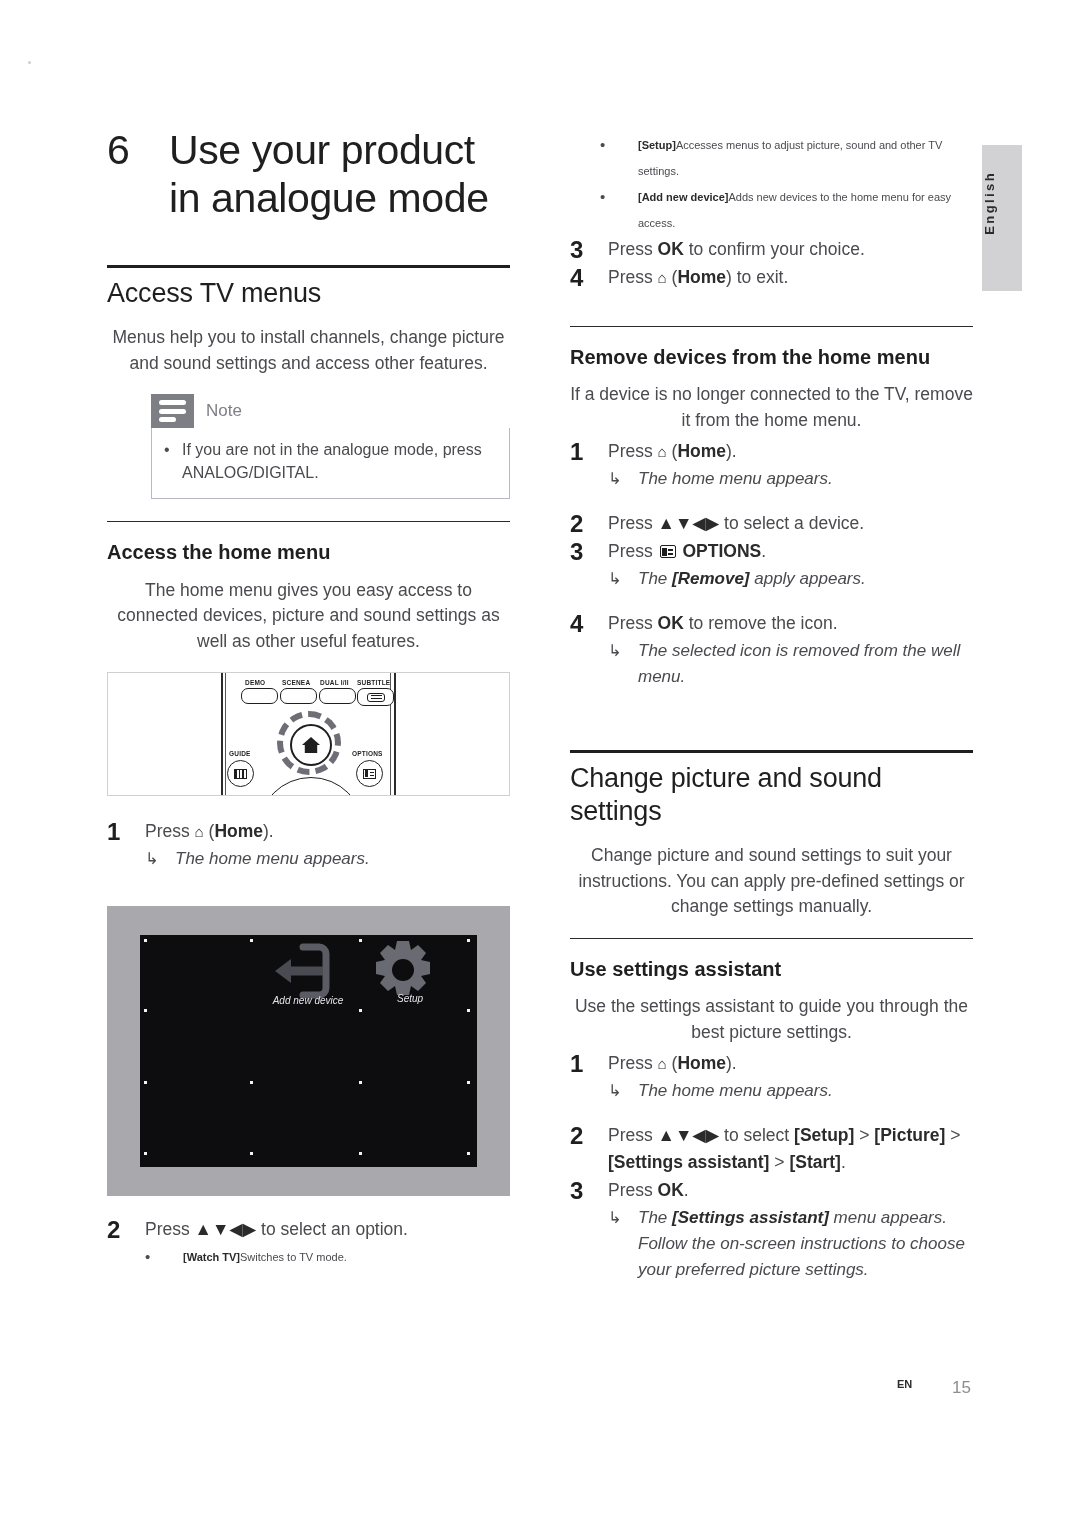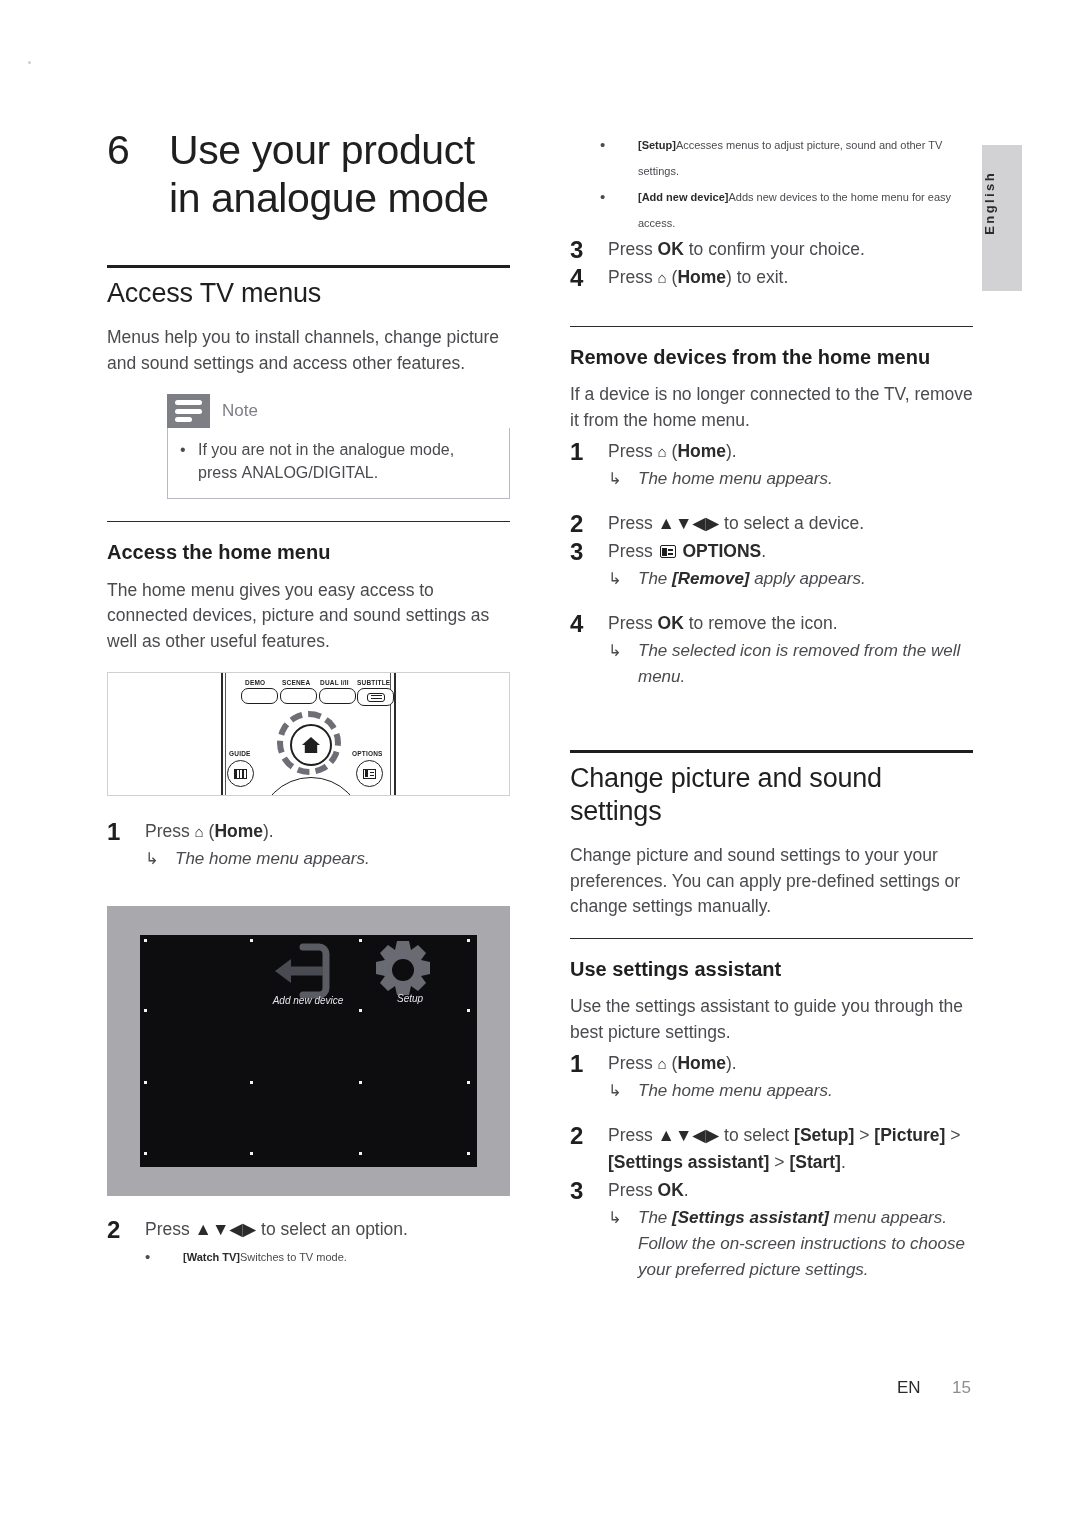--- a/index.html
+++ b/index.html
@@ -51,24 +51,25 @@
     letter-spacing:-0.2px;margin:0 0 16px 0;
   }
   .h2{
     font-size:20px;font-weight:bold;color:#1f1f1f;line-height:1.22;
     margin:18px 0 13px 0;
   }
 
   p.body{
     font-size:17.5px;line-height:25.5px;color:#4a4a4f;margin:4px 0 18px 0;
     font-weight:300;
-  }
-
-  
-  .note{margin:0 0 22px 16px;position:relative;padding-left:44px;}
+    text-align:center;
+  }
+
+  
+  .note{margin:0 0 22px 0;position:relative;padding-left:44px;}
   .note-head{display:flex;align-items:center;height:34px;}
   .note-icon{
     width:43px;height:34px;background:#7e7e85;flex:none;
     display:flex;flex-direction:column;justify-content:center;
     align-items:flex-start;padding-left:8px;box-sizing:border-box;gap:3.5px;
   }
   .note-icon i{display:block;height:5px;background:#fff;border-radius:2.5px;}
   .note-icon i:nth-child(1){width:27px;}
   .note-icon i:nth-child(2){width:27px;}
   .note-icon i:nth-child(3){width:17px;}
@@ -185,21 +186,21 @@
   .dev-icon{
     position:absolute;left:150px;top:8px;width:62px;height:56px;
   }
   .gear-icon{position:absolute;left:272px;top:4px;width:58px;height:62px;}
   .tile-free{position:absolute;top:0;font-style:italic;}
   .dot-w{position:absolute;width:3px;height:3px;background:#f2f2f2;}
 
   
   .footer{position:absolute;left:0;top:1378px;width:1080px;}
   .footer-en{
-    position:absolute;left:897px;top:0;font-size:17px;font-weight:400;color:#2b2b2b;
+    position:absolute;left:897px;top:0;font-size:11px;font-weight:700;color:#2b2b2b;
   }
   .footer-pg{
     position:absolute;left:952px;top:0;font-size:17px;color:#8c8c92;
   }
 </style>
 </head>
 <body>
 
 <div class="page">
 
@@ -416,21 +417,21 @@
 
     <div class="gap34"></div>
     <div class="gap26"></div>
 
     <div class="rule-thick"></div>
     <div class="h1">
       <div>Change picture and sound</div>
       <div>settings</div>
     </div>
 
-    <p class="body">Change picture and sound settings to your your preferences. You can apply pre-defined settings or change settings manually.</p>
+    <p class="body">Change picture and sound settings to suit your instructions. You can apply pre-defined settings or change settings manually.</p>
 
     <div class="rule-thin"></div>
     <div class="h2">Use settings assistant</div>
     <p class="body" style="margin-bottom:5px;">Use the settings assistant to guide you through the best picture settings.</p>
 
     <div class="step">
       <div class="step-num">1</div>
       <div class="step-txt"><span>Press </span><span class="ico">⌂</span><span> (</span><b>Home</b><span>).</span></div>
     </div>
     <div class="sub">

